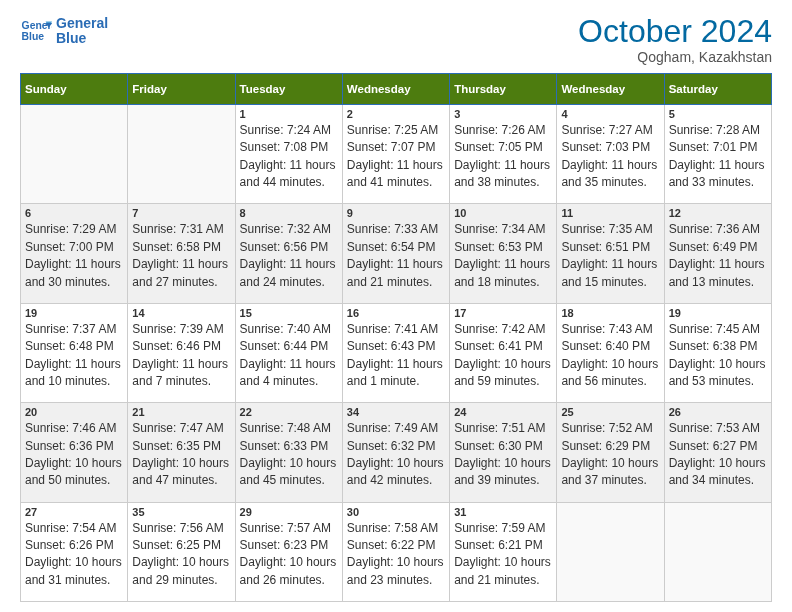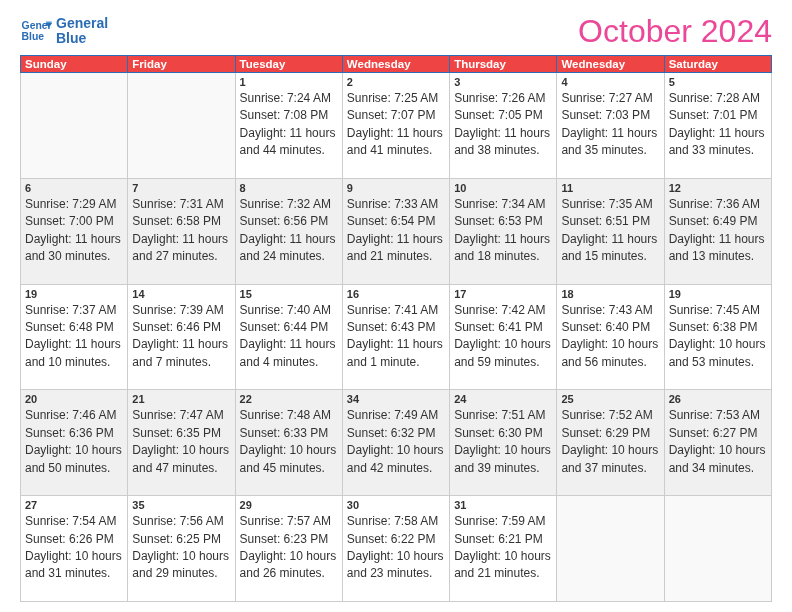--- a/index.html
+++ b/index.html
@@ -39,41 +39,41 @@
     .logo-icon {
       width: 32px;
       height: 32px;
     }
     .title-area {
       text-align: right;
     }
     .month-title {
       font-size: 32px;
       font-weight: 300;
-      color: #ec4899;
+      color: #0369a1;
       line-height: 1;
     }
     .location {
       font-size: 14px;
       color: #555;
       margin-top: 2px;
     }
     .calendar {
       flex: 1;
       border: 1px solid #ccc;
       border-collapse: collapse;
       width: 100%;
       table-layout: fixed;
     }
     .calendar th {
-      background-color: #ef4444;
+      background-color: #4d7c0f;
       color: #fff;
       font-size: 11.5px;
       font-weight: bold;
-      padding: 2px 4px;
+      padding: 9px 4px;
       text-align: left;
       border: 1px solid #2a6cb5;
     }
     .calendar td {
       border: 1px solid #ccc;
       vertical-align: top;
       padding: 3px 4px;
       font-size: 9px;
       color: #333;
       height: 82px;
@@ -108,20 +108,21 @@
         <polygon points="32,8 40,8 36,16" fill="#4a9fd4"></polygon>
         <polygon points="36,8 44,8 40,14" fill="#2a6cb5" transform="translate(-4,2)"></polygon>
       </svg>
       <div class="logo-text">
         <span style="color:#2a6cb5;font-size:14px;font-weight:bold;">General</span>
         <span style="color:#2a6cb5;font-size:14px;font-weight:bold;">Blue</span>
       </div>
     </div>
     <div class="title-area">
       <div class="month-title">October 2024</div>
+      <div class="location">Qogham, Kazakhstan</div>
     </div>
   </div>
 
   <table class="calendar" id="cal-table">
     <thead>
       <tr id="header-row">
           <th>Sunday</th>
           <th>Friday</th>
           <th>Tuesday</th>
           <th>Wednesday</th>

